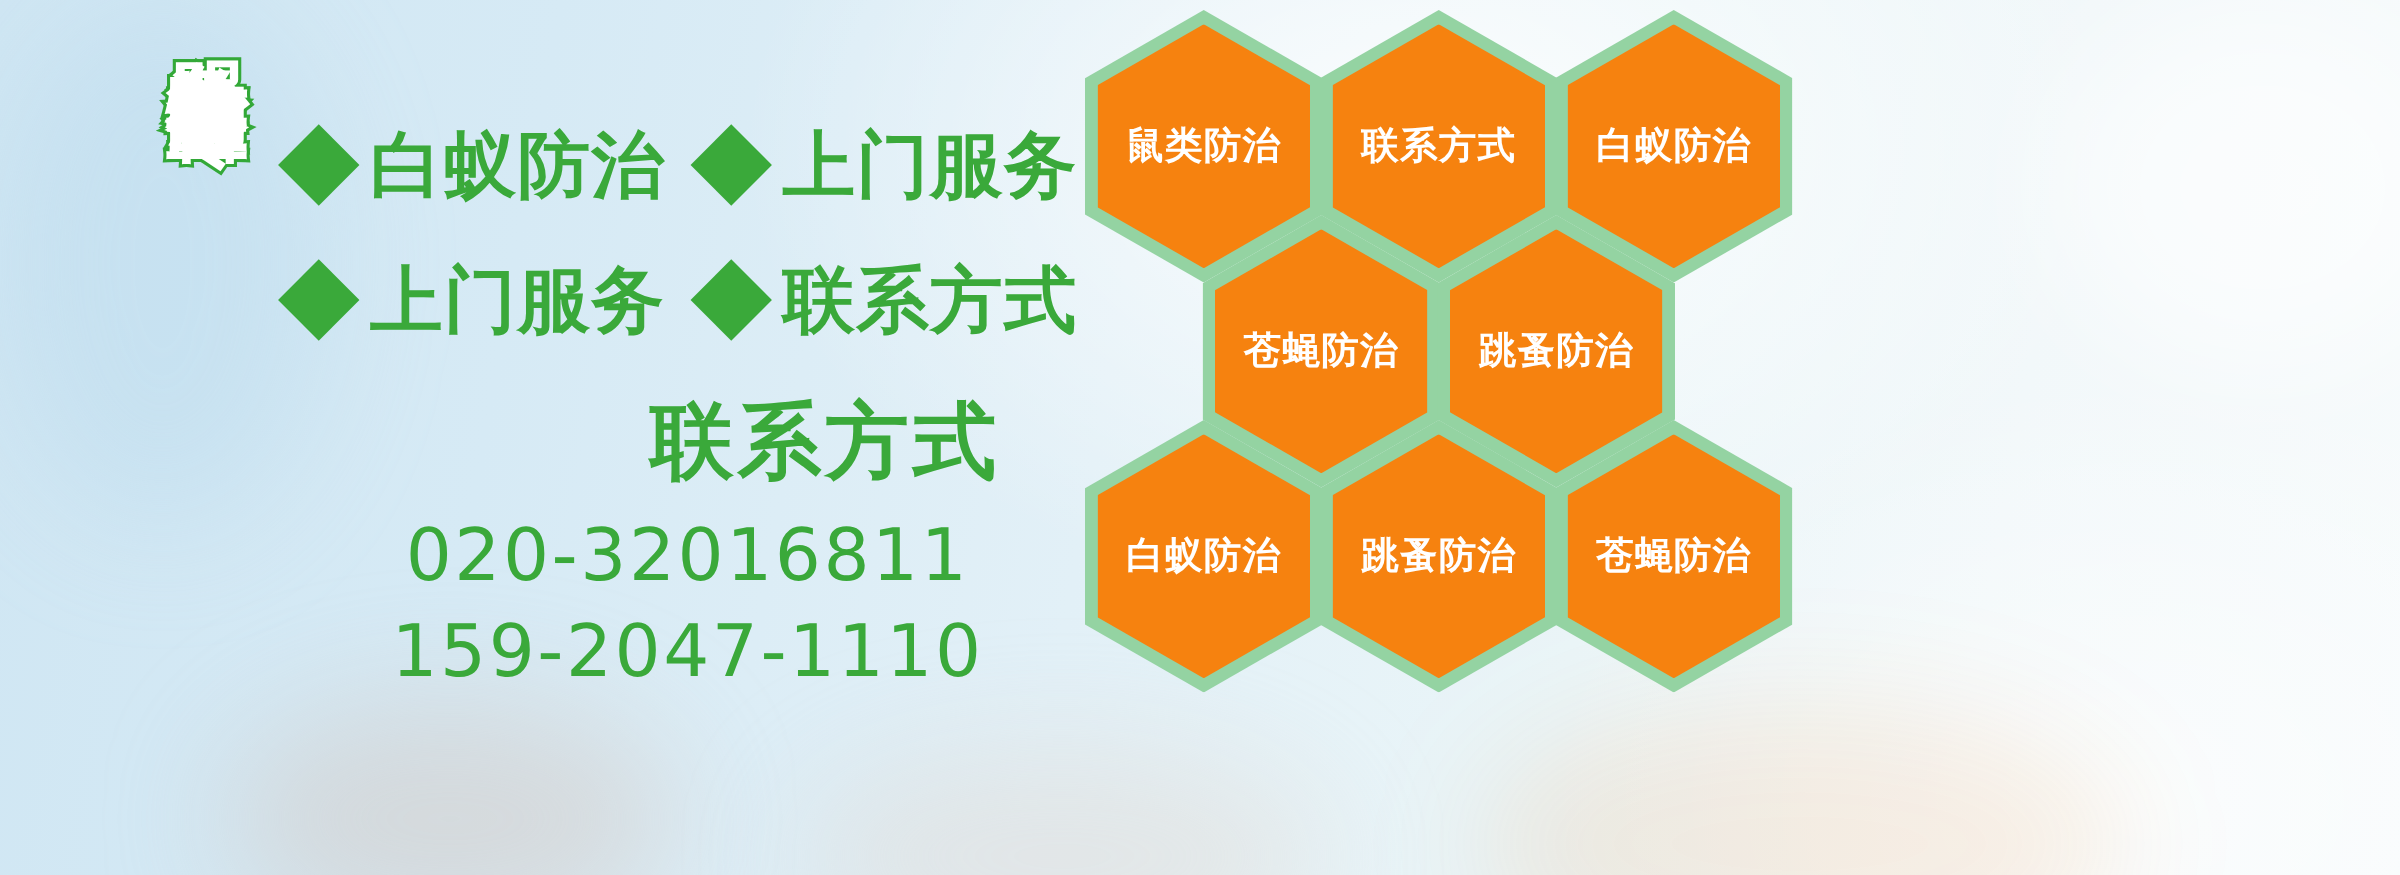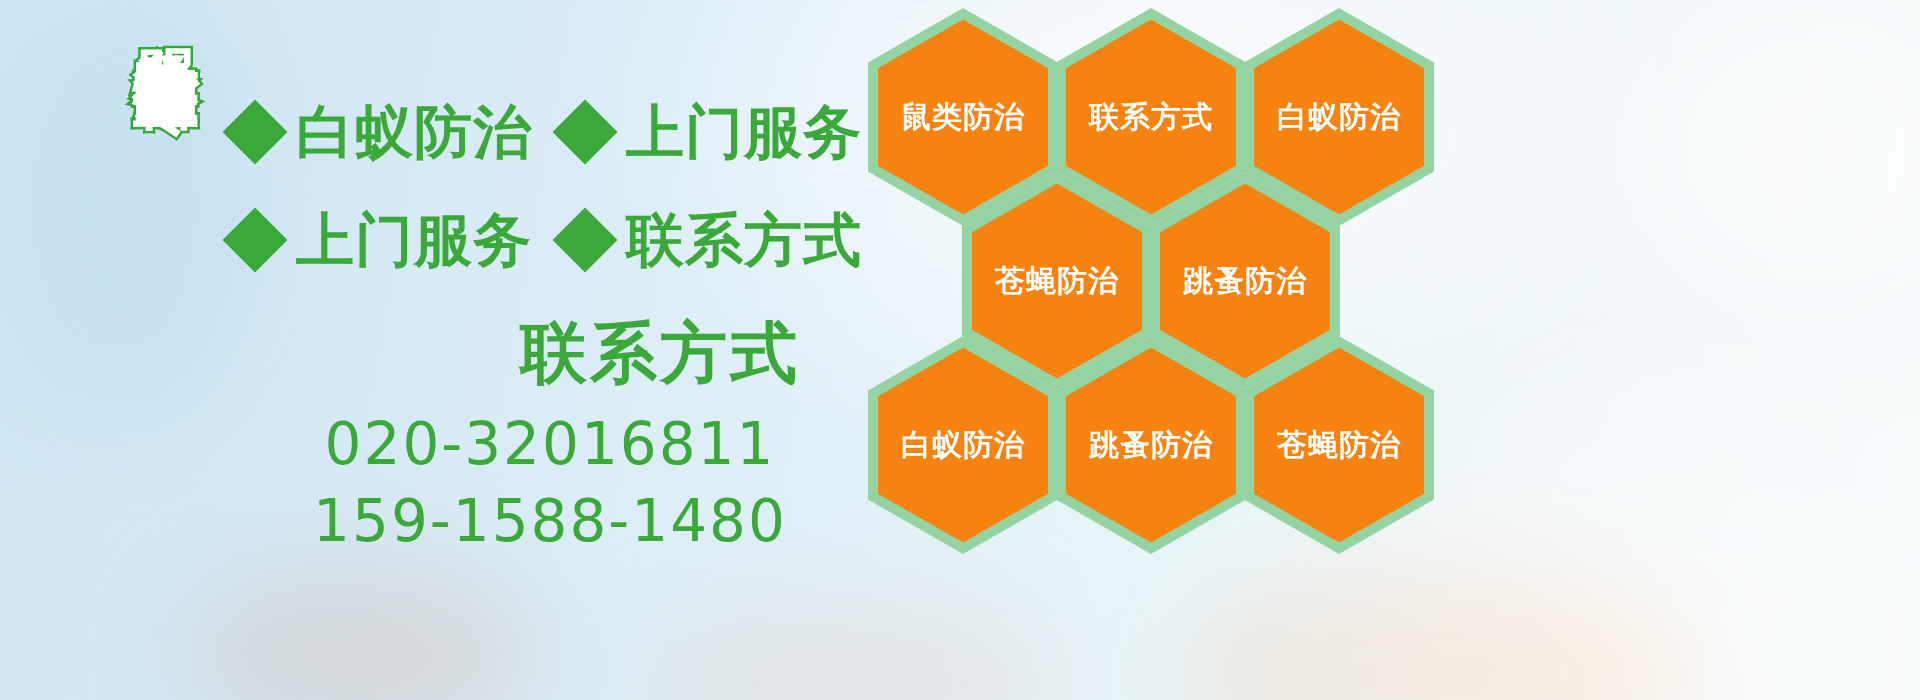--- a/index.html
+++ b/index.html
@@ -195,21 +195,21 @@
         <span class="diamond-icon"></span>
         <span class="feature-label">联系方式</span>
       </div>
     </div>
 
   </div>
 
   <div id="contact">
     <div id="contact-heading">联系方式</div>
     <div id="phone-primary" class="phone-number">020-32016811</div>
-    <div id="phone-secondary" class="phone-number">159-1588-1480</div>
+    <div id="phone-secondary" class="phone-number">159-2047-1110</div>
   </div>
 
   <div id="honeycomb">
 
     <div class="hex-cell" style="left:8px;   top:8px;">
       <div class="hex-outer"></div>
       <div class="hex-inner"></div>
       <div class="hex-label">鼠类防治</div>
     </div>
 

